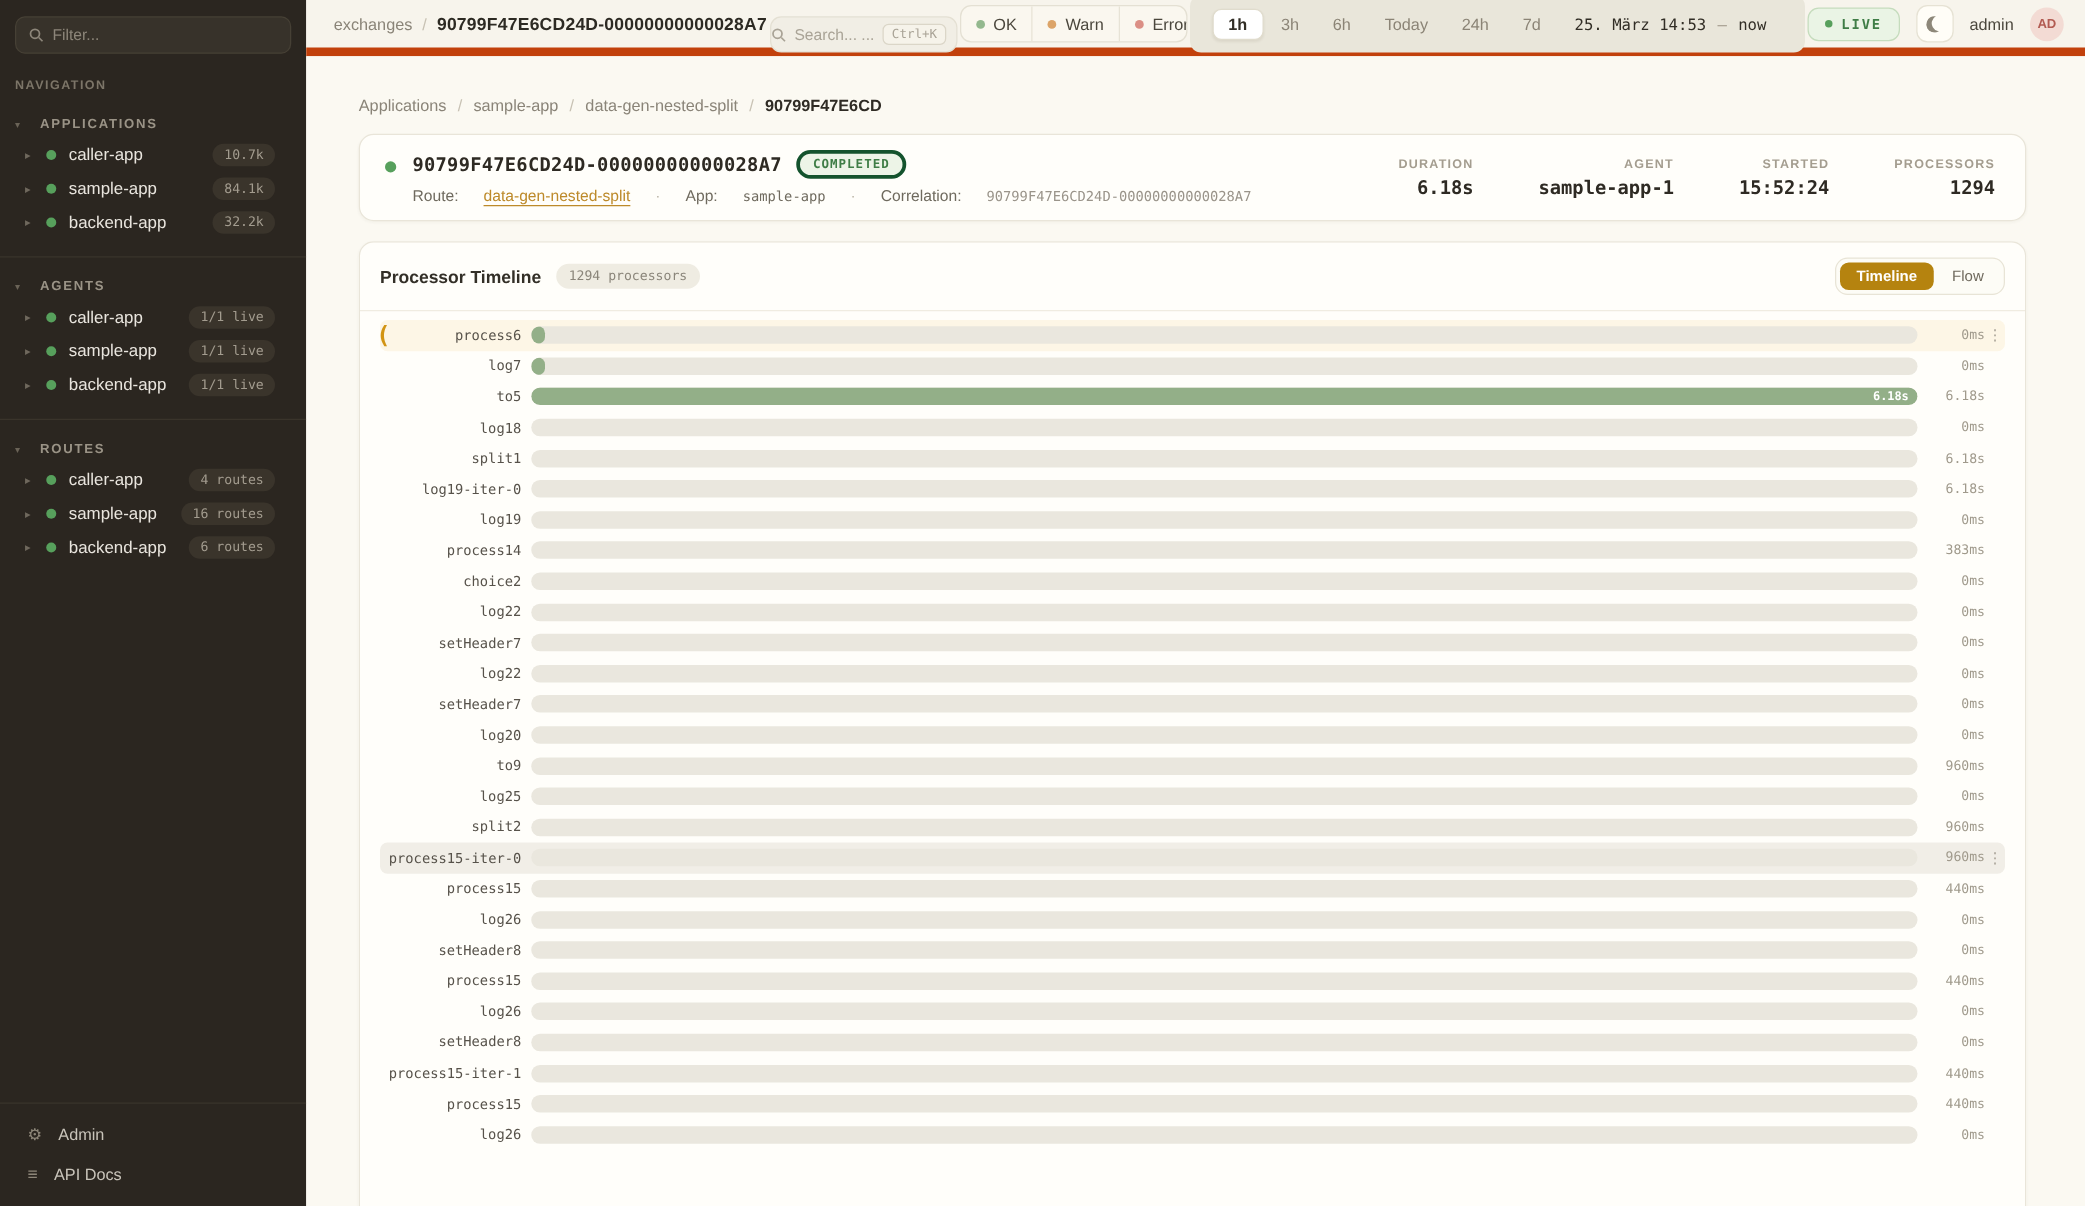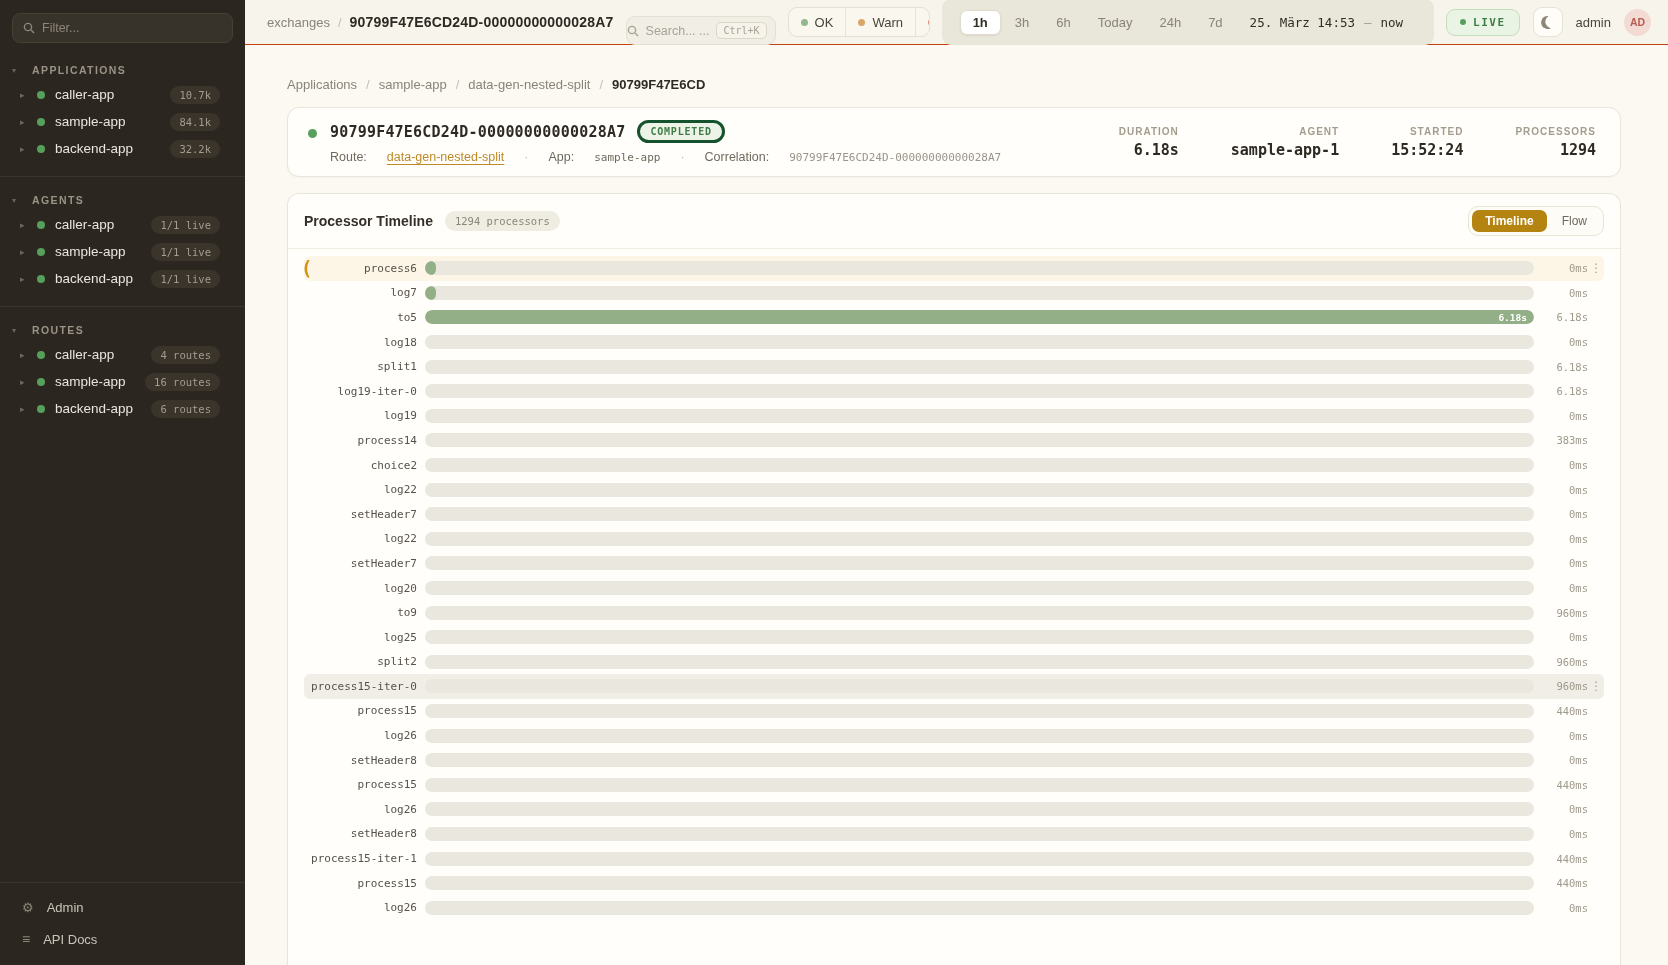--- a/index.html
+++ b/index.html
@@ -28,21 +28,21 @@
   .item-badge { font-family:"DejaVu Sans Mono", monospace; font-size:10.5px; color:#a39c8f; background:#3a342b; border-radius:999px; padding:3px 9px; }
   .side-div { border-top:1px solid #3a342b; margin:14px 0 0; }
   .side-spacer { flex:1; }
   .side-footer { border-top:1px solid #3a342b; padding:8px 0 10px; }
   .footer-item { display:flex; align-items:center; gap:13px; height:32px; padding:0 22px; font-size:13px; color:#c9c4ba; cursor:pointer; }
   .gear { font-size:13px; color:#8d8679; }
   .lines-icon { font-size:14px; color:#8d8679; }
 
   
   .right-col { flex:1; display:flex; flex-direction:column; min-width:0; }
-  .topbar { height:45px; min-height:45px; background:#f7f4ec; border-bottom:1px solid #c2410c; display:flex; align-items:center; padding:0 17px 0 22px; gap:12px; }
+  .topbar { height:45px; min-height:45px; background:#f7f4ec; border-bottom:7px solid #c2410c; display:flex; align-items:center; padding:0 17px 0 22px; gap:2px; }
   .tb-crumb { display:flex; align-items:center; gap:8px; white-space:nowrap; }
   .tb-crumb .sec { font-size:13px; color:#8a8478; }
   .tb-crumb .slash { font-size:13px; color:#c7c1b3; }
   .tb-crumb .id { font-size:14px; font-weight:bold; color:#2d2a23; letter-spacing:.2px; }
   .searchbox { display:flex; align-items:center; gap:7px; background:#f1eee5; border:1px solid #e4e0d3; border-radius:9px; height:29px; padding:0 8px 0 0; cursor:text;margin-top:17px; }
   .searchbox .ph { font-size:12.5px; color:#a9a396; white-space:nowrap; }
   .kbd { font-family:"DejaVu Sans Mono", monospace; font-size:10px; color:#a9a396; border:1px solid #dbd6c8; border-radius:5px; padding:2px 6px; background:#f6f3ea; }
   .filters { display:flex; align-items:stretch; height:30px; border:1px solid #e4e0d3; border-radius:9px; background:#faf7ef; overflow:hidden; }
   .fseg { display:flex; align-items:center; gap:7px; padding:0 12px; font-size:13px; color:#4a463c; border-left:1px solid #e7e3d6; cursor:pointer; }
   .fseg:first-child { border-left:none; }
@@ -116,20 +116,21 @@
         <span>
           <svg class="icon" width="12" height="12" viewBox="0 0 12 12" fill="none" stroke="#8d867a" stroke-width="1.4">
               <circle cx="5" cy="5" r="3.6"></circle>
               <path d="M8 8 L11 11"></path>
             </svg>
         </span>
         <input placeholder="Filter..." style="">
       </div>
     </div>
 
+    <div class="side-label">NAVIGATION</div>
 
     <div class="nav-section">
       <div class="section-head">
         <span class="section-caret">▾</span>
         <span class="section-title">APPLICATIONS</span>
       </div>
 
         <div class="side-item">
           <span class="item-chev">▸</span>
           <span class="item-dot"></span>

